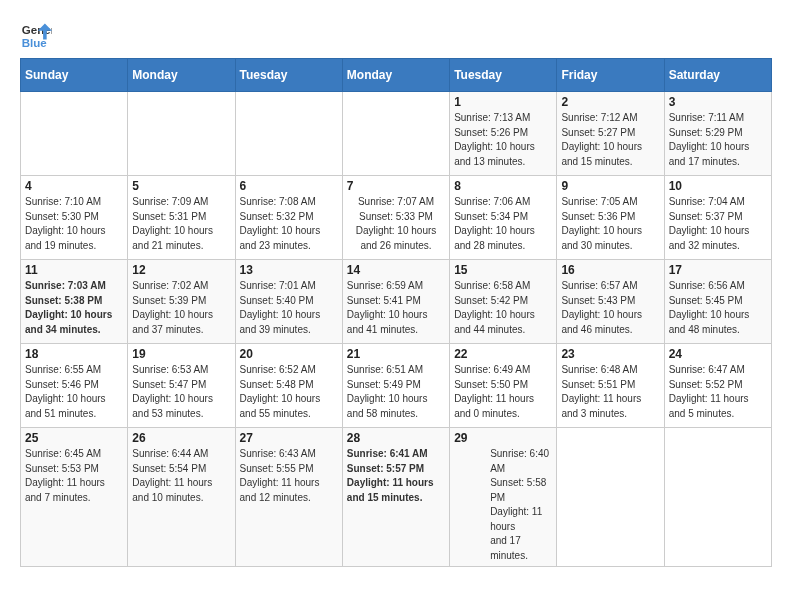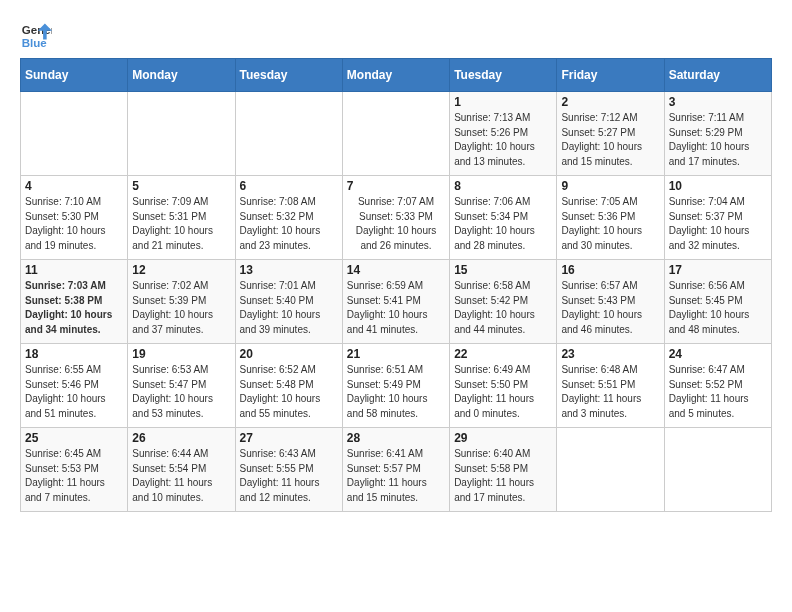--- a/index.html
+++ b/index.html
@@ -314,28 +314,28 @@
           </td>
           <td>
             <span class="day-number">27</span>
             <div class="day-info" style="white-space: pre-line;">Sunrise: 6:43 AM
 Sunset: 5:55 PM
 Daylight: 11 hours
 and 12 minutes.</div>
           </td>
           <td>
             <span class="day-number">28</span>
-            <div class="day-info" style="white-space: pre-line;">Sunrise: 6:41 AM
+            <div class="day-info" style="white-space: pre-line; font-weight: bold;">Sunrise: 6:41 AM
 Sunset: 5:57 PM
 Daylight: 11 hours
 and 15 minutes.</div>
           </td>
           <td>
             <span class="day-number">29</span>
-            <div class="day-info" style="white-space: pre-line;">Sunrise: 6:40 AM
+            <div class="day-info" style="white-space: pre-line; margin-left: 36px;">Sunrise: 6:40 AM
 Sunset: 5:58 PM
 Daylight: 11 hours
 and 17 minutes.</div>
           </td>
           <td class="empty-cell"></td>
           <td class="empty-cell"></td>
         </tr>
       </tbody>
   </table>
 </div>

